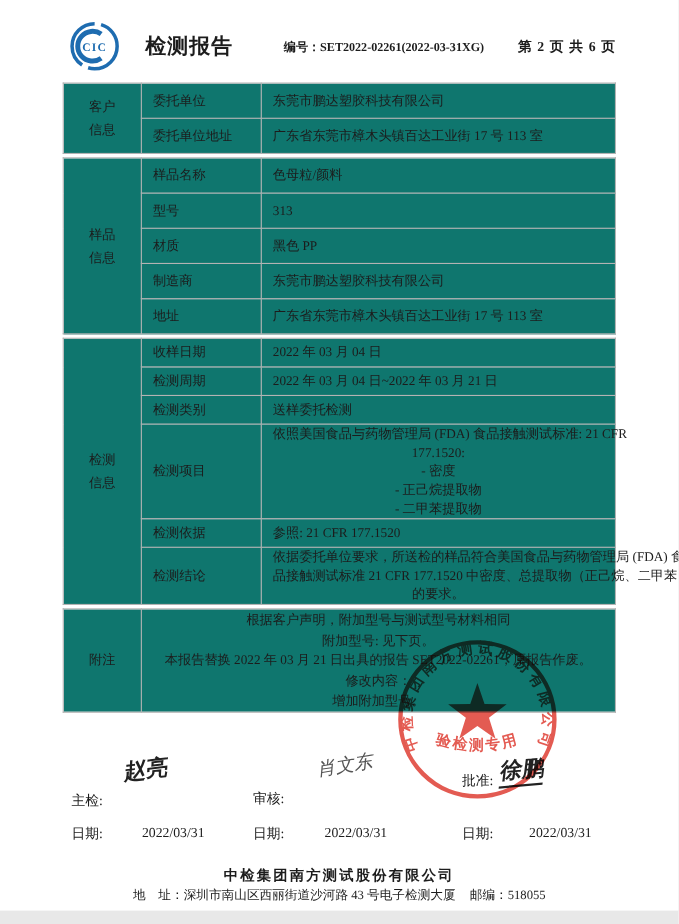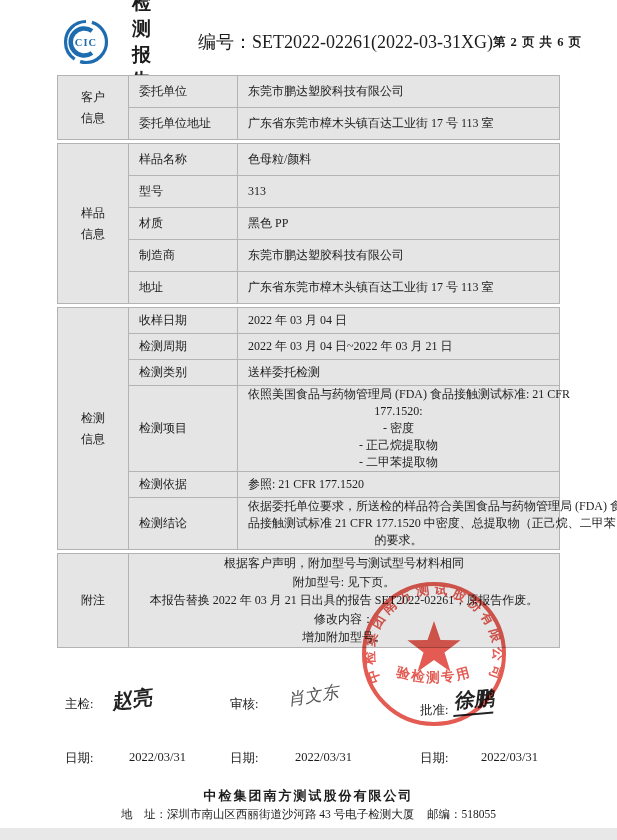--- a/index.html
+++ b/index.html
@@ -4,26 +4,26 @@
 <style>
   html,body{margin:0;padding:0;background:#e8e8e8;}
   .page{
     position:relative;width:617px;height:828px;margin:0 auto;background:#ffffff;
     font-family:"Liberation Serif","DejaVu Serif",serif;color:#1c1c1c;overflow:hidden;
   }
   
   .hdr{position:absolute;top:16px;left:58px;width:502px;height:52px;display:flex;align-items:center;}
   .logo{width:56px;height:50px;flex:0 0 auto;}
   .hdr-title{font-weight:bold;font-size:19px;margin-left:18px;letter-spacing:1px;}
-  .hdr-no{font-weight:normal;font-size:18px;margin-left:46px;white-space:nowrap;}
+  .hdr-no{font-weight:bold;font-size:11px;margin-left:46px;white-space:nowrap;}
   .hdr-page{font-weight:bold;font-size:12.5px;margin-left:auto;white-space:nowrap;letter-spacing:1px;text-align:center;}
   
   .tables{position:absolute;top:75px;left:57px;width:503px;}
   table.sec{border-collapse:collapse;width:100%;table-layout:fixed;margin-bottom:3px;}
-  table.sec td{border:1.5px solid #b3b3b3;font-size:12px;padding:0 10px;vertical-align:middle;background:#e5e5e5;}
+  table.sec td{border:1.5px solid #b3b3b3;font-size:12px;padding:0 10px;vertical-align:middle;background:#0f766e;}
   td.c1{width:50px;text-align:center;padding:0 4px;line-height:21px;font-size:12.5px;}
   td.c2{width:88px;}
   .t1 td{height:31px;} .t2 td{height:31px;}
   .t3 tr.r td{height:25px;margin-left:40px;}
   td.multi{padding:4px 10px;line-height:17px;height:auto;}
   td.notes-cell{padding:5px 8px;line-height:18.5px;}
   .ln{white-space:nowrap;text-align:center;}
   
   .signs{position:absolute;top:688px;left:57px;width:503px;height:86px;font-size:12.5px;}
   .signs .lab{position:absolute;white-space:nowrap;}
@@ -158,23 +158,23 @@
           <div class="ln">本报告替换 2022 年 03 月 21 日出具的报告 SET2022-02261，原报告作废。</div>
           <div class="ln">修改内容：</div>
           <div class="ln">增加附加型号。</div>
         </td>
       </tr>
     </tbody>
       </table>
   </div>
 
   <div class="signs">
-    <span class="lab" style="left:8px;top:8px;">主检:</span>
+    <span class="lab" style="left:8px;top:32px;">主检:</span>
     <span class="handwrite sig1">赵亮</span>
-    <span class="lab" style="left:173px;top:8px;text-align:right;">审核:</span>
+    <span class="lab" style="left:173px;top:30px;text-align:right;">审核:</span>
     <span class="handwrite sig2">肖文东</span>
     <span class="lab" style="left:363px;top:14px;">批准:</span>
     <span class="handwrite sig3">徐鹏</span>
 
     <span class="lab" style="left:8px;top:62px;">日期:</span>
     <span class="date-val" style="left:72px;top:62px;">2022/03/31</span>
     <span class="lab" style="left:173px;top:62px;">日期:</span>
     <span class="date-val" style="left:238px;top:62px;">2022/03/31</span>
     <span class="lab" style="left:363px;top:62px;">日期:</span>
     <span class="date-val" style="left:424px;top:62px;">2022/03/31</span>

